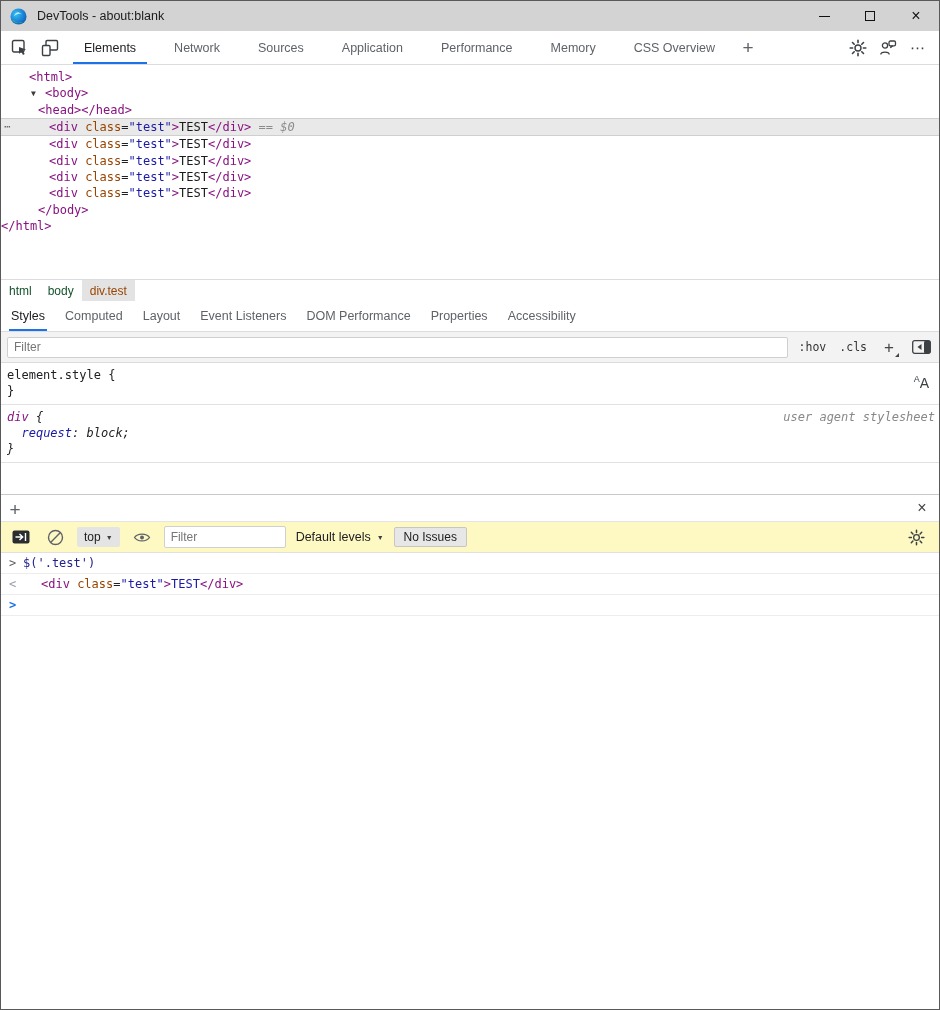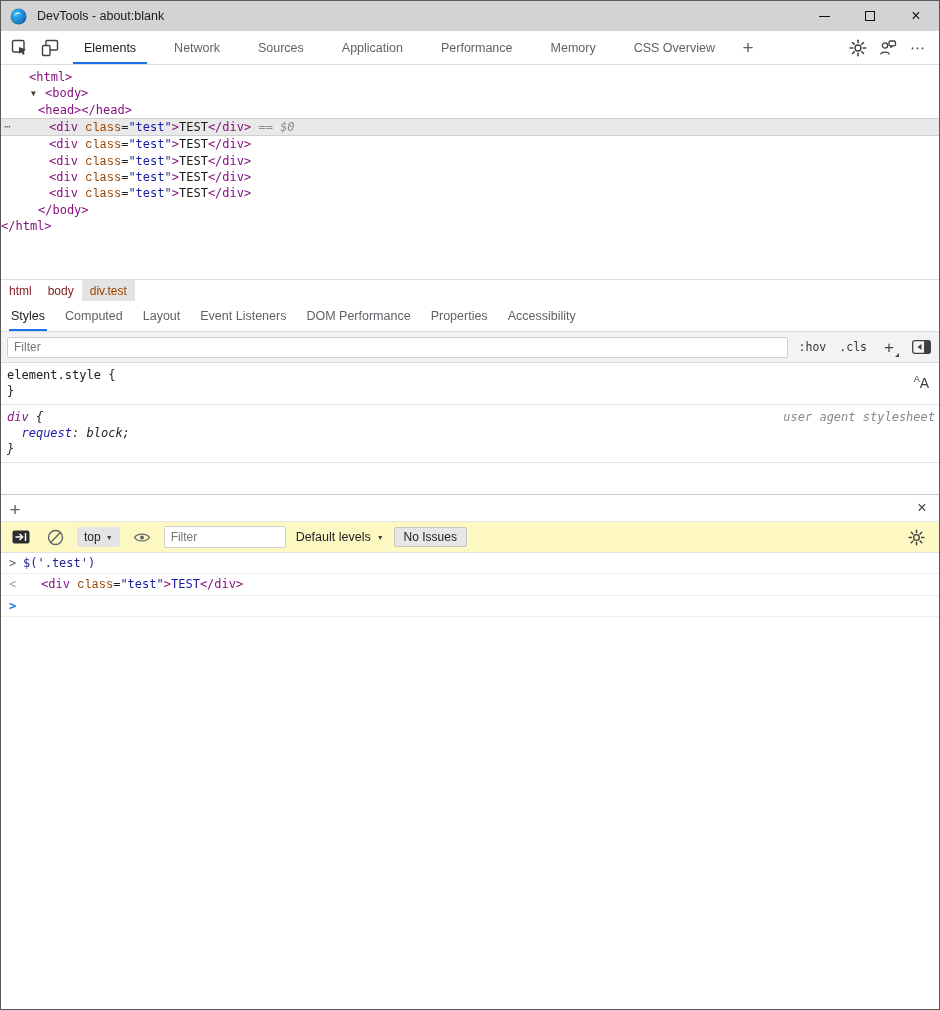--- a/index.html
+++ b/index.html
@@ -40,32 +40,32 @@
 
   
   .elements-tree { height:214px; flex:none; padding-top:4px; font-family:"DejaVu Sans Mono","Liberation Mono",monospace;
                    font-size:12px; overflow:hidden; }
   .t-row { position:relative; white-space:pre; height:16.4px; line-height:16.4px; }
   .t-row.selected { background:#e9e9e9; border-top:1px solid #cfcfcf; border-bottom:1px solid #cfcfcf;
                     height:18px; line-height:16px; }
   .row-dots { position:absolute; left:3px; top:0; color:#666; font-size:11px; letter-spacing:1px; }
   .expander { display:inline-block; width:14px; font-size:8px; color:#3c3c3c; vertical-align:1px; }
   .tk-tag  { color:#881280; }
-  .tk-attr { color:#994500;font-family:Liberation Mono, monospace; }
+  .tk-attr { color:#994500; }
   .tk-val  { color:#1a1aa6; }
   .tk-text { color:#1a1a1a; }
   .tk-meta { color:#8c8c8c; font-style:italic; }
   .tk-plain{ color:#202124; }
   .tk-prop { color:#1a1aa6; }
   .tk-cmd  { color:#23238f; }
   .tk-cval { color:#1a1aa6; }
 
   
   .breadcrumbs { height:22px; border-top:1px solid #dadce0; display:flex; align-items:stretch; flex:none; }
-  .crumb { display:flex; align-items:center; padding:0 8px; font-size:12px; color:#7f1d1d; cursor:default; }
+  .crumb { display:flex; align-items:center; padding:0 8px; font-size:12px; color:#14532d; cursor:default; }
   .crumb.selected { background:#e3e3e3; color:#994500; }
 
   
   .styles-tabs-row { height:31px; border-bottom:1px solid #dadce0; display:flex; flex:none; }
   .styles-tabs-row .tab { padding:0 10px; }
   .styles-filter-row { height:31px; background:#f3f3f3; border-bottom:1px solid #dadce0;
                        display:flex; align-items:center; padding:0 6px; gap:9px; flex:none; }
   .filter-input { flex:1; height:21px; border:1px solid #cfcfcf; border-radius:2px; background:#fff;
                   font-size:12px; padding:0 6px; color:#202124; font-family:"Liberation Sans",sans-serif; }
   .filter-input::placeholder { color:#767676; }

